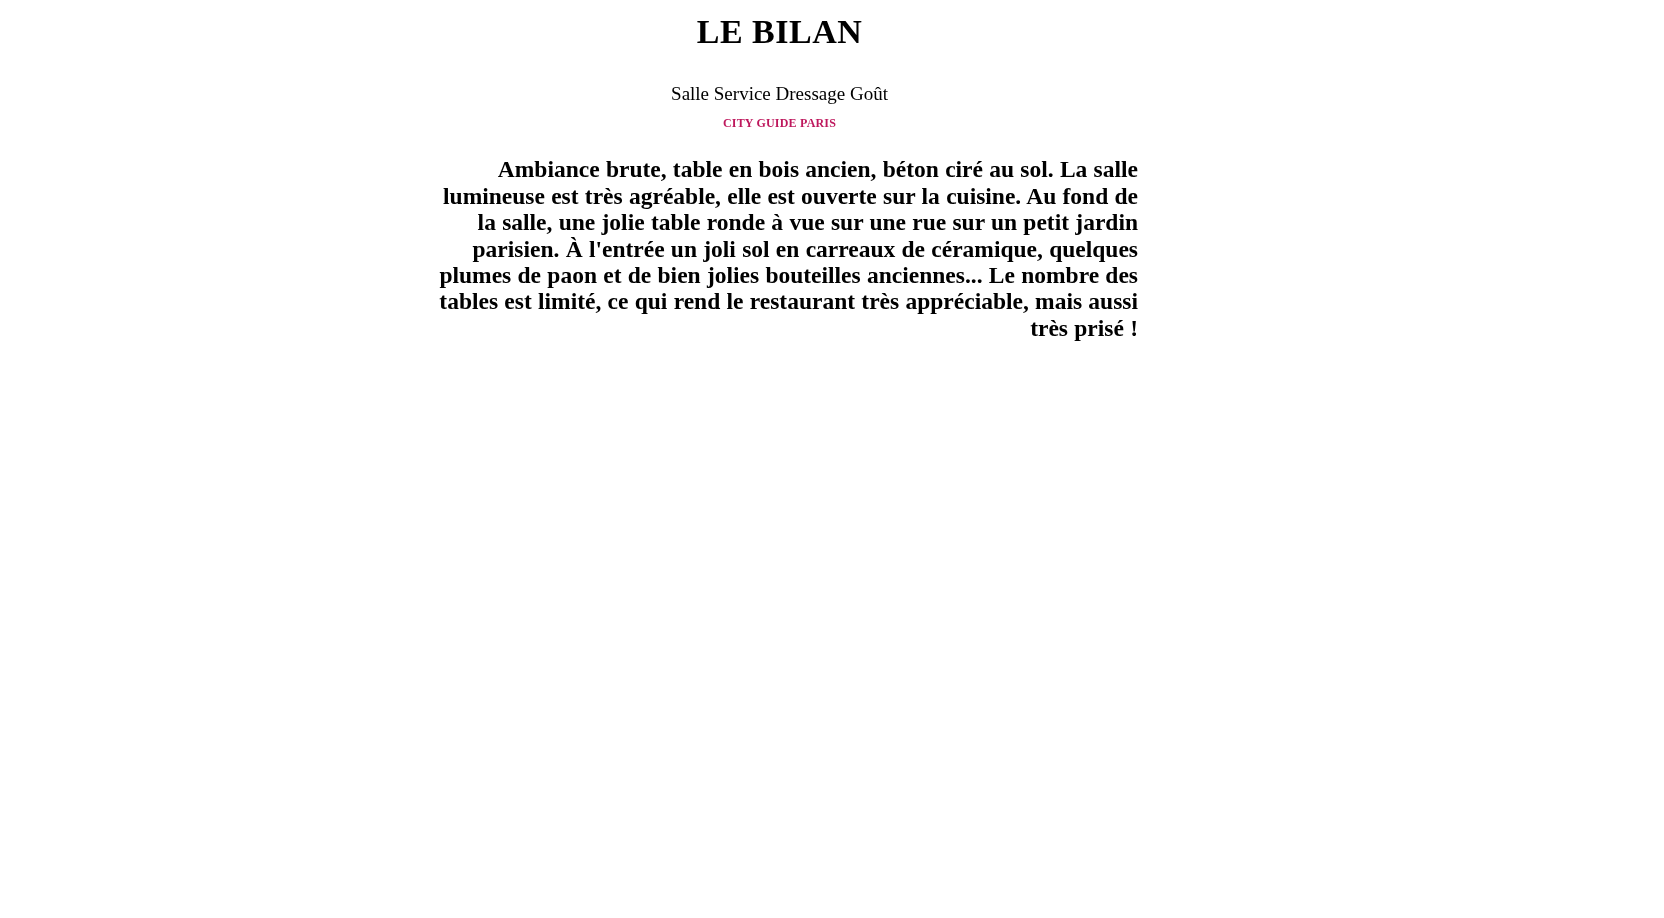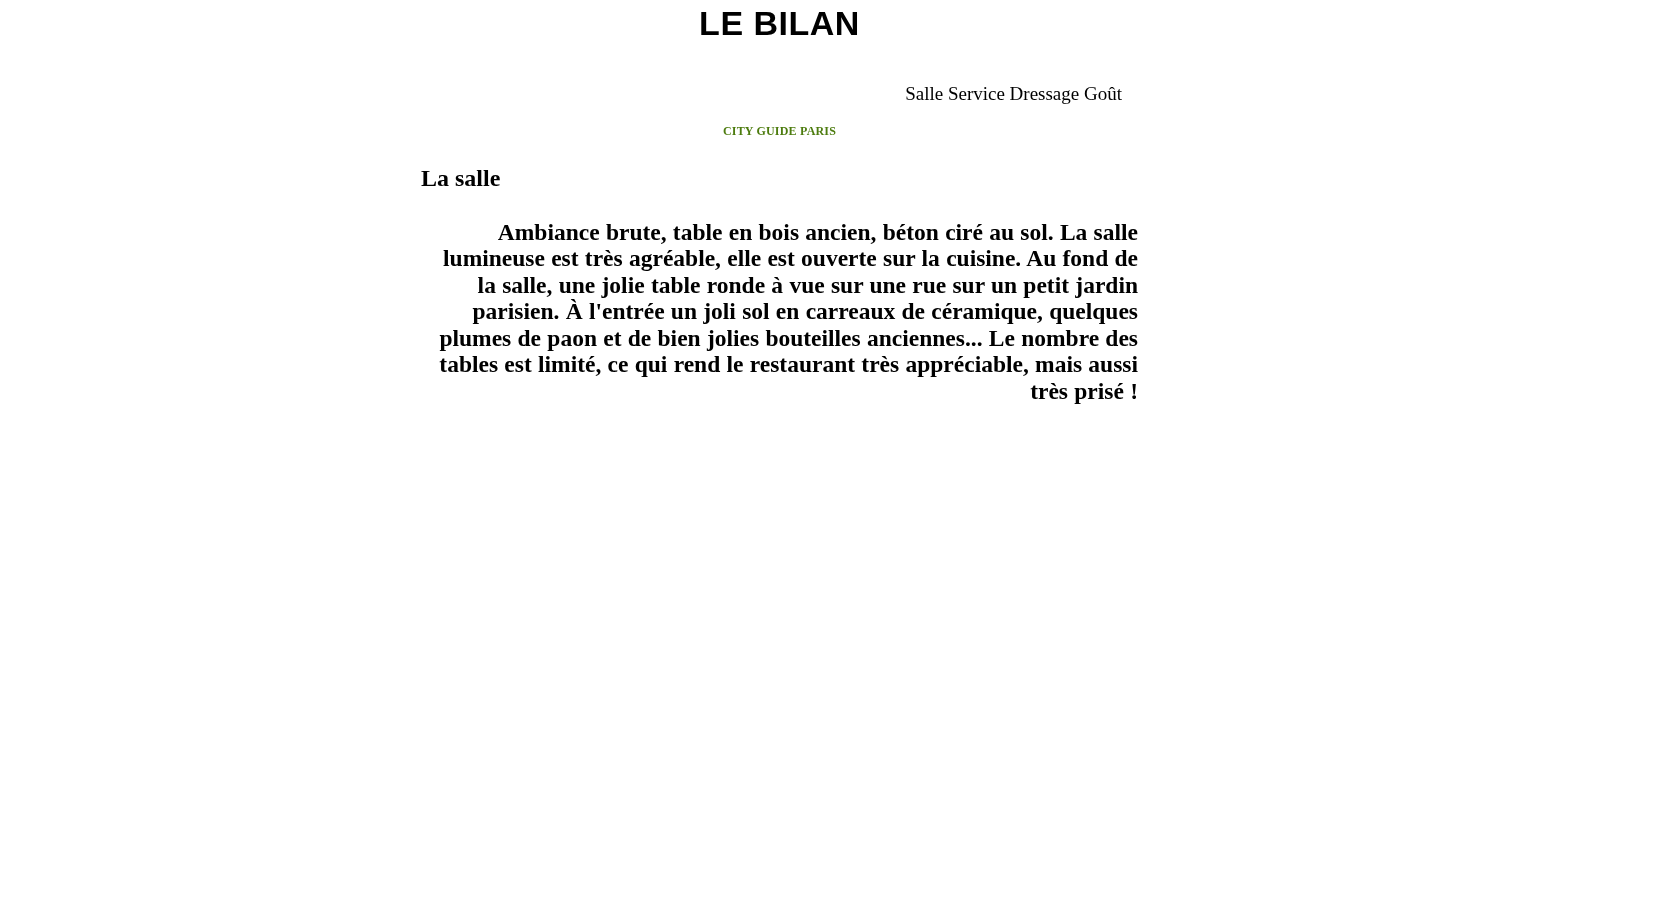--- a/index.html
+++ b/index.html
@@ -24,35 +24,35 @@
 
   .content {
     position: absolute;
     left: 421px;
     top: 0;
     width: 717px;
   }
 
   .doc-title {
     margin: 0;
-    padding-top: 4px;
+    padding-top: 12px;
     font-size: 34px;
     font-weight: bold;
     text-align: center;
     letter-spacing: 0.5px;
     line-height: 1.15;
-    font-family: Liberation Sans, sans-serif;
+    font-family: Liberation Serif, serif;
   }
 
   .criteria-line {
-    margin: 16px;
+    margin: 8px;
     padding-top: 24px;
     font-size: 19px;
     font-weight: normal;
-    text-align: right;
+    text-align: center;
     line-height: 1.2;
     white-space: nowrap;
   }
 
   .brand-line {
     margin: 0;
     padding-top: 2px;
     font-size: 12px;
     font-weight: bold;
     text-align: center;
@@ -82,20 +82,19 @@
 </head>
 <body>
 
 <div class="page">
   <div class="content">
 
     <h1 class="doc-title">LE BILAN</h1>
 
     <p class="criteria-line">Salle Service Dressage Goût</p>
 
-    <p class="brand-line" id="brand-line" style="color: #4d7c0f;">CITY GUIDE PARIS</p>
+    <p class="brand-line" id="brand-line" style="color: #be185d;">CITY GUIDE PARIS</p>
 
-    <h2 class="section-heading">La salle</h2>
 
     <p class="body-paragraph">Ambiance brute, table en bois ancien, béton ciré au sol. La salle lumineuse est très agréable, elle est ouverte sur la cuisine. Au fond de la salle, une jolie table ronde à vue sur une rue sur un petit jardin parisien. À l'entrée un joli sol en carreaux de céramique, quelques plumes de paon et de bien jolies bouteilles anciennes... Le nombre des tables est limité, ce qui rend le restaurant très appréciable, mais aussi très prisé !</p>
 
   </div>
 </div>
 
 </body></html>

